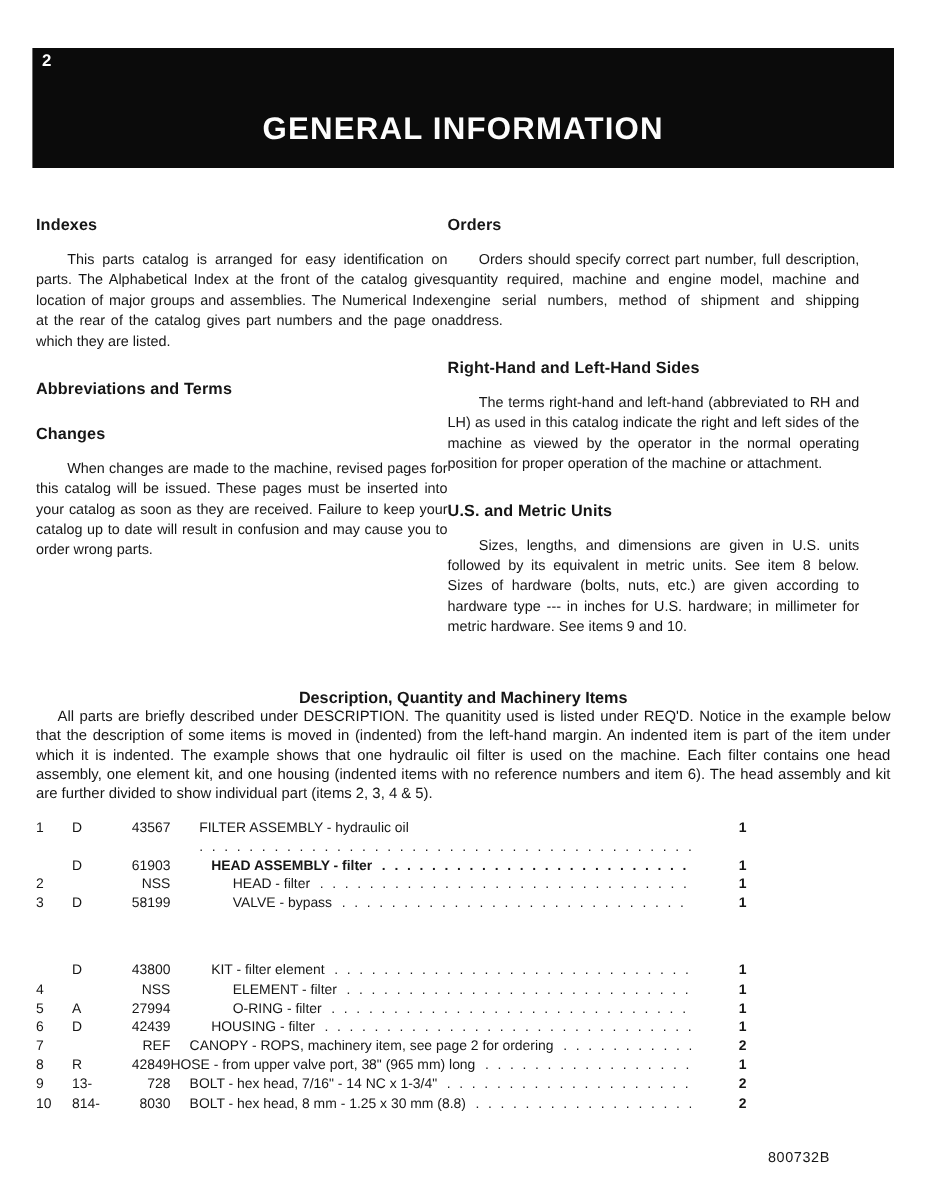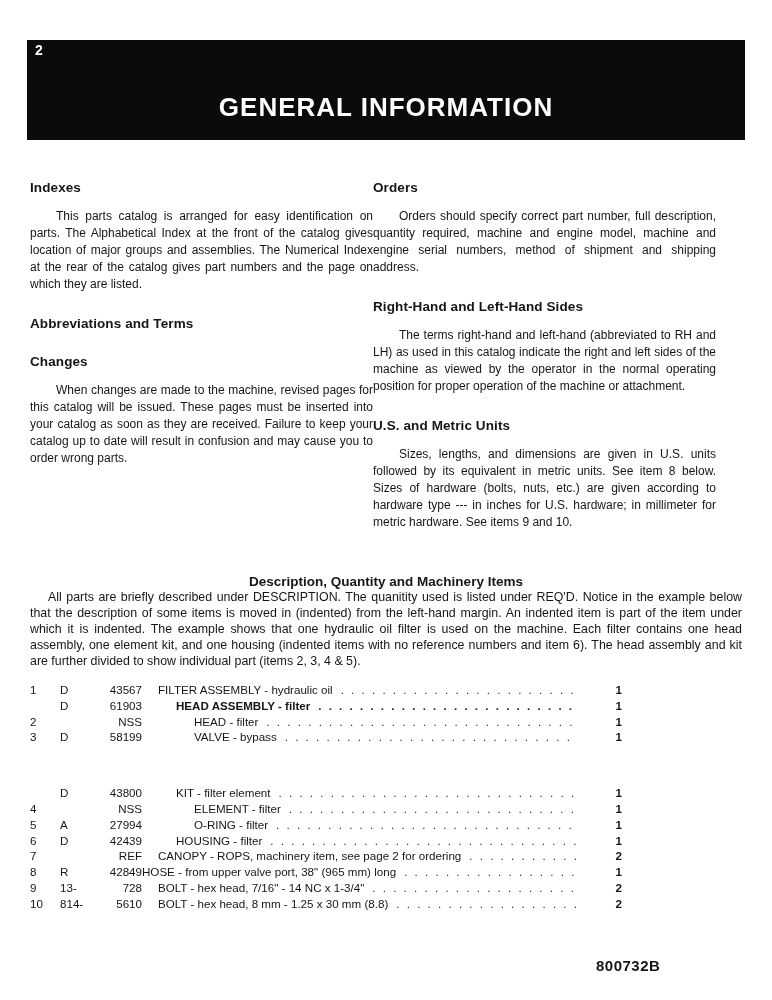--- a/index.html
+++ b/index.html
@@ -77,22 +77,22 @@
     flex: 1 1 auto; overflow: hidden; white-space: nowrap;
     margin: 0 8px 0 8px; color: #1d1d1d;
   }
   .leader::after {
     content: ". . . . . . . . . . . . . . . . . . . . . . . . . . . . . . . . . . . . . . . . . . . . . . . . . . . . . . . . . . . . . . . . . . . . . .";
     letter-spacing: 2px;
   }
   .c-req { text-align: right; font-weight: bold; }
   
   .doc-code {
-    position: absolute; left: 596px; top: 957px;
-    font-size: 15px; font-weight: bold; letter-spacing: 0.5px;
+    position: absolute; left: 640px; top: 957px;
+    font-size: 12px; font-weight: normal; letter-spacing: 0.5px;
   }
 </style>
 </head>
 <body>
 
 <div class="page">
 
   <div class="header-bar">
     <span class="page-num">2</span>
     <div class="bar-title">GENERAL INFORMATION</div>
@@ -137,21 +137,21 @@
       <div class="desc-heading">Description, Quantity and Machinery Items</div>
       <div class="desc-par">All parts are briefly described under DESCRIPTION. The quanitity used is listed under REQ'D. Notice in the example below that the description of some items is moved in (indented) from the left-hand margin. An indented item is part of the item under which it is indented. The example shows that one hydraulic oil filter is used on the machine. Each filter contains one head assembly, one element kit, and one housing (indented items with no reference numbers and item 6). The head assembly and kit are further divided to show individual part (items 2, 3, 4 &amp; 5).</div>
     </div>
 
     <div class="parts-table">
       <div>
           <div class="trow">
             <span class="c-ref">1</span>
             <span class="c-prefix">D</span>
             <span class="c-part">43567</span>
-            <span class="c-desc" style="padding-left: 16px;">
+            <span class="c-desc" style="padding-left: 16px; flex-direction: column;">
               <span class="desc-text">FILTER ASSEMBLY - hydraulic oil</span>
               <span class="leader"></span>
             </span>
             <span class="c-req">1</span>
           </div>
           <div class="trow">
             <span class="c-ref"></span>
             <span class="c-prefix">D</span>
             <span class="c-part">61903</span>
             <span class="c-desc" style="padding-left: 34px; font-weight: bold;">
@@ -246,21 +246,21 @@
             <span class="c-part">728</span>
             <span class="c-desc" style="padding-left: 16px;">
               <span class="desc-text">BOLT - hex head, 7/16" - 14 NC x 1-3/4"</span>
               <span class="leader"></span>
             </span>
             <span class="c-req">2</span>
           </div>
           <div class="trow">
             <span class="c-ref">10</span>
             <span class="c-prefix">814-</span>
-            <span class="c-part">5610</span>
+            <span class="c-part">8030</span>
             <span class="c-desc" style="padding-left: 16px;">
               <span class="desc-text">BOLT - hex head, 8 mm - 1.25 x 30 mm (8.8)</span>
               <span class="leader"></span>
             </span>
             <span class="c-req">2</span>
           </div>
         </div>
     </div>
 
   </div>

